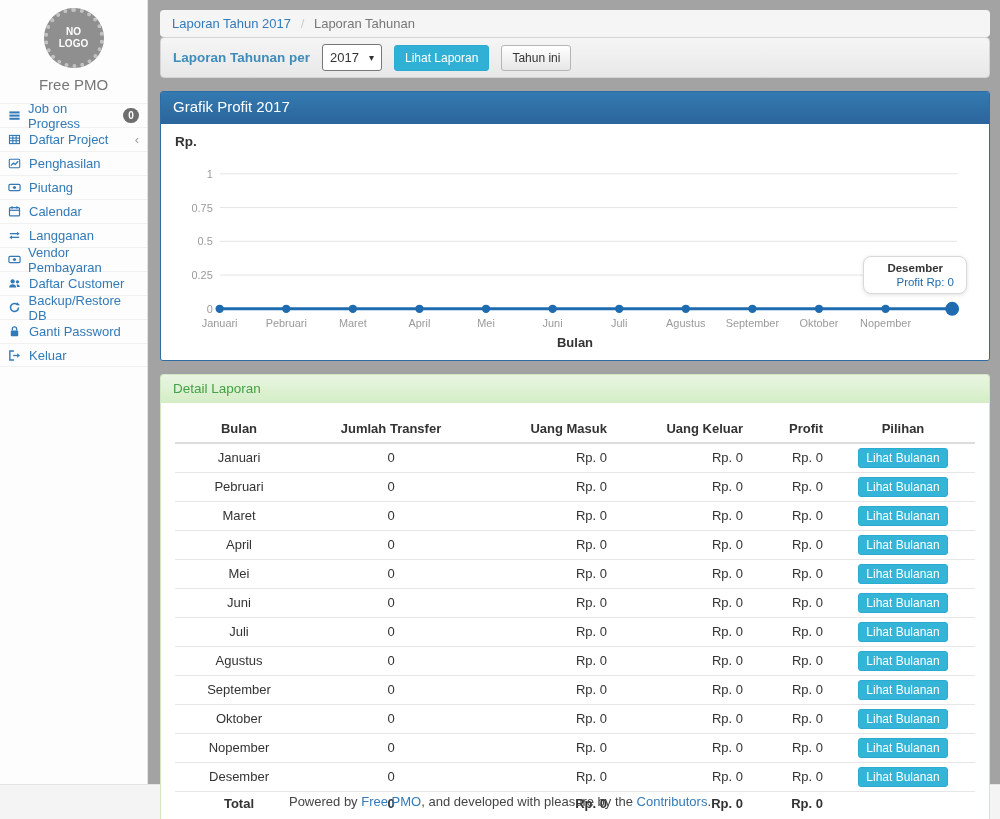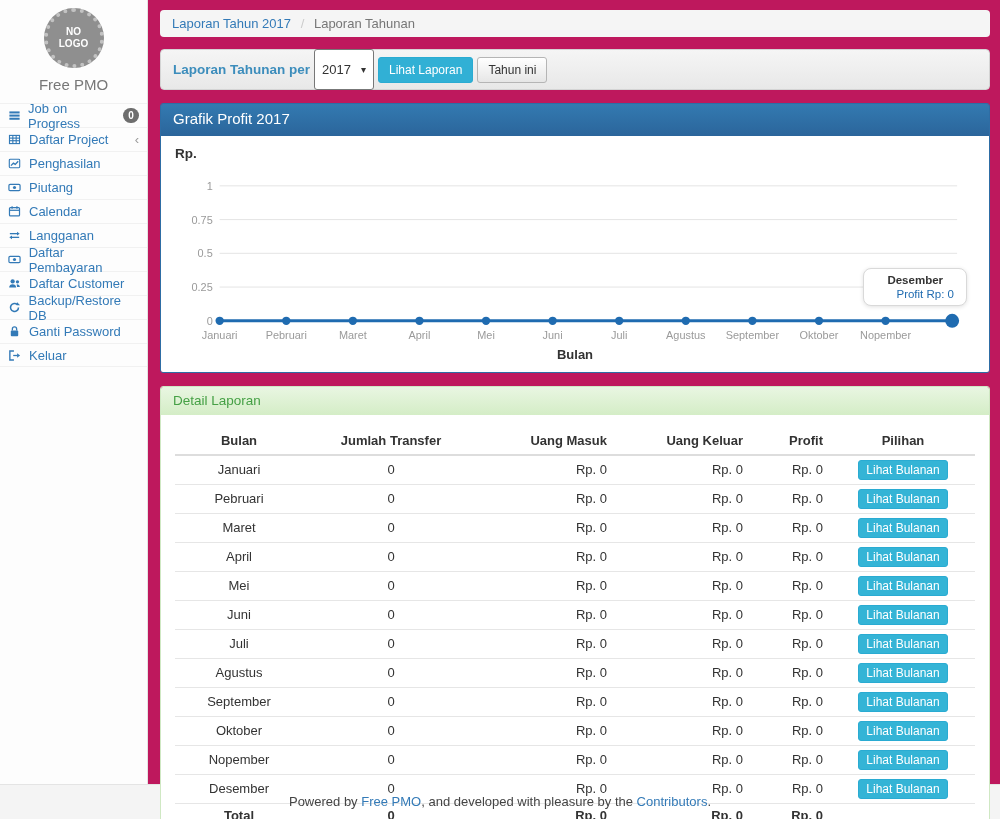--- a/index.html
+++ b/index.html
@@ -19,31 +19,31 @@
   .s-item { display:flex; align-items:center; gap:6px; height:24px; padding:0 8px;
     border-top:1px solid #f1f1f1; color:#337ab7; font-size:13px; cursor:pointer; }
   .s-item:last-child { border-bottom:1px solid #f1f1f1; }
   .s-icon { width:15px; display:flex; align-items:center; }
   .s-icon svg { width:13px; height:13px; display:block; }
   .badge { margin-left:auto; background:#6e6e6e; color:#fff; font-size:10px; font-weight:bold;
     min-width:16px; height:15px; line-height:15px; border-radius:8px; text-align:center; padding:0 4px; }
   .chev { margin-left:auto; color:#999; font-size:13px; }
 
   
-  .content { flex:1; padding:10px 10px 0 12px; background:#be185d; }
+  .content { flex:1; padding:10px 10px 0 12px; background:#a3a3a3; }
 
   .breadcrumb { background:#f5f5f5; border-radius:4px; padding:6px 12px; font-size:13px; color:#777; }
   .breadcrumb a { color:#337ab7; }
   .breadcrumb .sep { margin:0 6px; color:#ccc; }
 
-  .filter-bar { margin-top:12px; background:linear-gradient(#f5f5f5,#e8e8e8);
+  .filter-bar { background:linear-gradient(#f5f5f5,#e8e8e8);
     border:1px solid #d4d4d4; border-radius:4px; padding:7px 12px;
-    display:flex; align-items:center; gap:4px; height:41px; }
+    display:flex; align-items:center; gap:12px; height:41px; }
   .filter-label { color:#3c8dbc; font-weight:bold; font-size:13.5px; }
-  .select { background:#fff; border:1px solid #777; border-radius:3px; height:41px;
+  .select { background:#fff; border:1px solid #777; border-radius:3px; height:27px;
     padding:12px 7px; display:flex; align-items:center; gap:10px; font-size:13px; color:#333; cursor:pointer; }
   .caret { font-size:10px; color:#333; }
   .btn { border-radius:3px; font-size:12px; padding:5px 10px; cursor:pointer; }
   .btn-info { background:#31b0d5; border:1px solid #2aabd2; color:#fff; }
   .btn-default { background:linear-gradient(#ffffff,#e6e6e6); border:1px solid #b5b5b5; color:#333; }
 
   
   .panel { margin-top:13px; border-radius:3px; overflow:hidden; }
   .panel-chart { border:1px solid #2e6da4; }
   .panel-heading-blue { background:linear-gradient(#337ab1,#2b659b); color:#fff;
@@ -158,21 +158,21 @@
           </span>
           <span class="s-label">Langganan</span>
         </div>
         <div class="s-item">
           <span class="s-icon">
             <svg viewBox="0 0 14 14">
               <rect x="1" y="3.6" width="12" height="6.8" rx="1.2" fill="none" stroke="#337ab7" stroke-width="1.3"></rect>
               <circle cx="7" cy="7" r="1.7" fill="#337ab7"></circle>
             </svg>
           </span>
-          <span class="s-label">Daftar Pembayaran</span>
+          <span class="s-label">Vendor Pembayaran</span>
         </div>
         <div class="s-item">
           <span class="s-icon">
             <svg viewBox="0 0 14 14">
               <g fill="#337ab7">
                 <circle cx="5" cy="4.8" r="2.3"></circle>
                 <path d="M1.2 11.4c0-2.2 1.7-3.5 3.8-3.5s3.8 1.3 3.8 3.5z"></path>
                 <circle cx="10.2" cy="5.2" r="1.8"></circle>
                 <path d="M9.4 7.7c1.9 0 3.4 1.3 3.4 3.1H9.8z"></path>
               </g>

